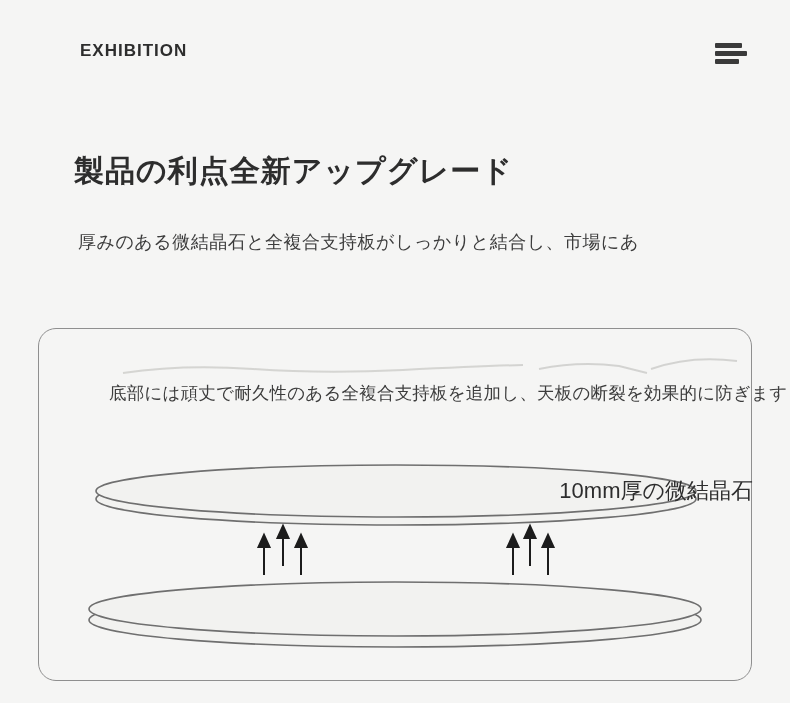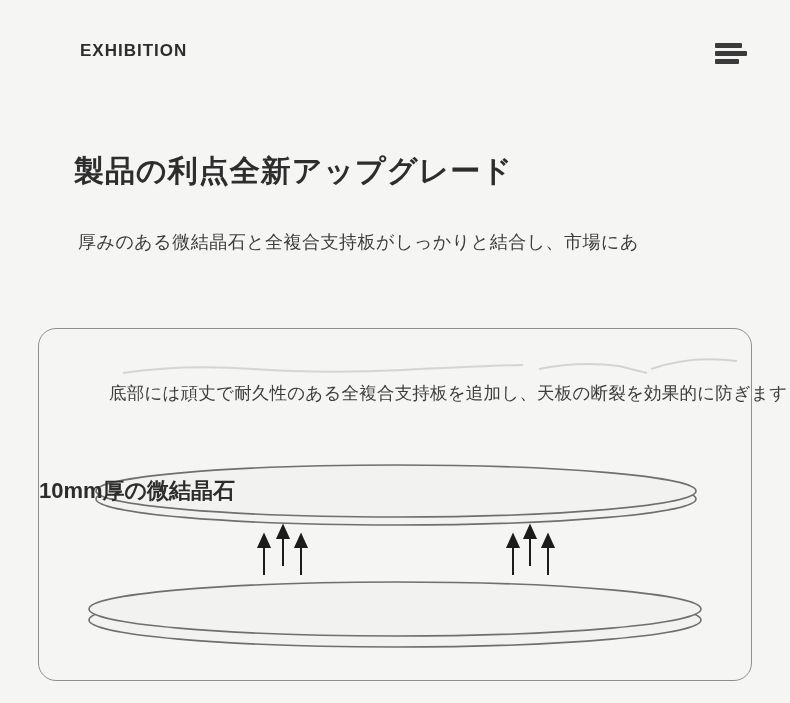--- a/index.html
+++ b/index.html
@@ -51,22 +51,22 @@
     box-sizing: border-box;
     margin-top: 16px;
   }
   .caption {
     position: absolute; left: 70px; top: 52px;
     font-size: 17.5px; font-weight: 500; white-space: nowrap;
     color: var(--text2, #474747); letter-spacing: 0.2px;
   }
   .diagram-svg { position: absolute; left: 0; top: 0; }
   .disc-label {
-    position: absolute; left: 0; width: 714px; text-align: left;
-    font-weight: 700; color: var(--text1, #2b2b2b);
+    position: absolute; left: 0; width: 714px; text-align: right;
+    font-weight: 400; color: var(--text1, #2b2b2b);
   }
   .disc-label.top    { top: 147px; font-size: 22px; }
   .disc-label.bottom { top: 264px; font-size: 23px; }
 </style>
 </head>
 <body>
 
 <div class="page">
 
   <div>

